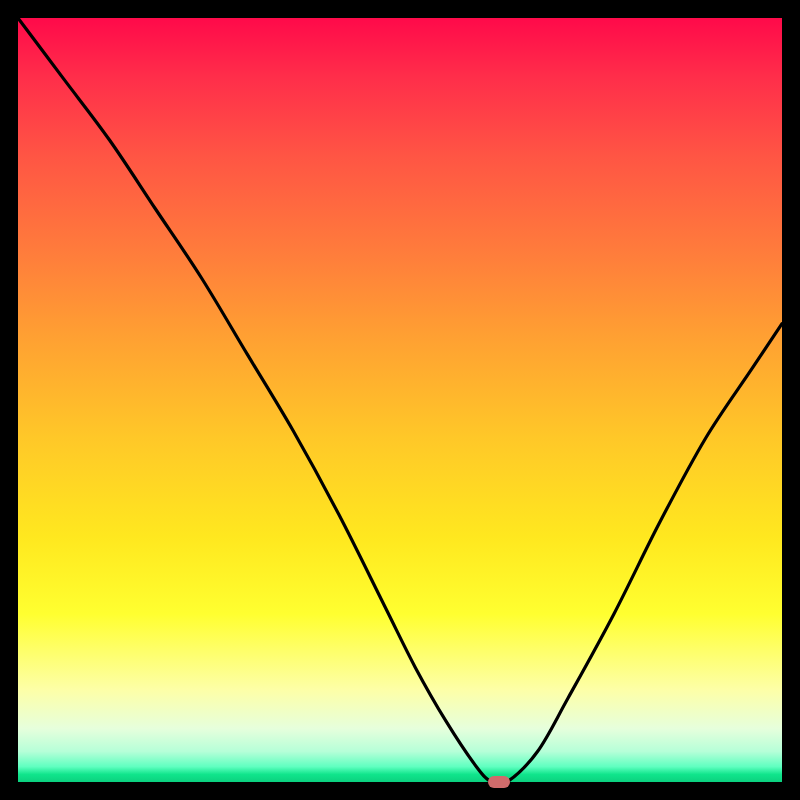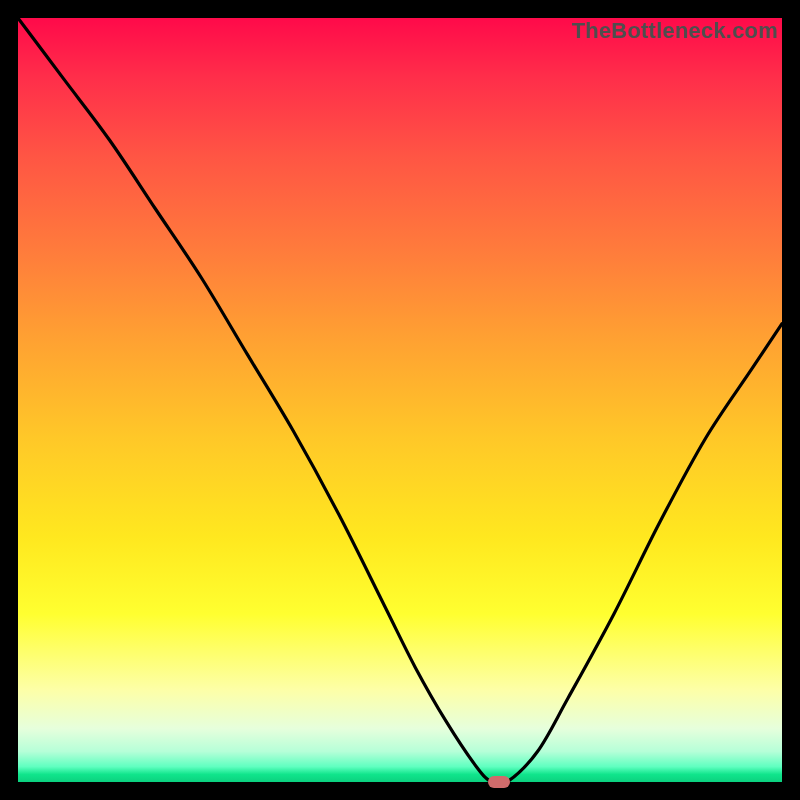--- a/index.html
+++ b/index.html
@@ -59,21 +59,20 @@
     background: #cf6b6b;
     transform: translate(-50%, -50%);
   }
 </style>
 </head>
 <body>
 
 <div class="frame">
   <div class="plot-area">
 
-    <div class="watermark">TheBottleneck.com</div>
 
     <svg class="curve" viewBox="0 0 764 764" preserveAspectRatio="none">
       <path id="curve-path" d="M 0.00 0.00 C 7.64 10.19, 30.56 40.75, 45.84 61.12 C 61.12 81.49, 76.40 100.59, 91.68 122.24 C 106.96 143.89, 122.24 168.08, 137.52 191.00 C 152.80 213.92, 168.08 235.57, 183.36 259.76 C 198.64 283.95, 213.92 310.69, 229.20 336.16 C 244.48 361.63, 259.76 385.82, 275.04 412.56 C 290.32 439.30, 305.60 467.31, 320.88 496.60 C 336.16 525.89, 353.99 562.81, 366.72 588.28 C 379.45 613.75, 387.09 630.30, 397.28 649.40 C 407.47 668.50, 417.65 686.33, 427.84 702.88 C 438.03 719.43, 450.76 738.53, 458.40 748.72 C 466.04 758.91, 468.59 761.45, 473.68 764.00 C 478.77 766.55, 481.32 769.09, 488.96 764.00 C 496.60 758.91, 509.33 747.45, 519.52 733.44 C 529.71 719.43, 537.35 702.88, 550.08 679.96 C 562.81 657.04, 580.64 625.21, 595.92 595.92 C 611.20 566.63, 626.48 533.53, 641.76 504.24 C 657.04 474.95, 672.32 445.67, 687.60 420.20 C 702.88 394.73, 720.71 370.54, 733.44 351.44 C 746.17 332.34, 758.91 313.24, 764.00 305.60" fill="none" stroke="#000000" stroke-width="3.2" stroke-linecap="round" stroke-linejoin="round"></path>
     </svg>
 
     <div class="marker" id="marker" style="left: 481.32px; top: 764px; background: rgb(207, 107, 107);"></div>
 
   </div>
 </div>
 

